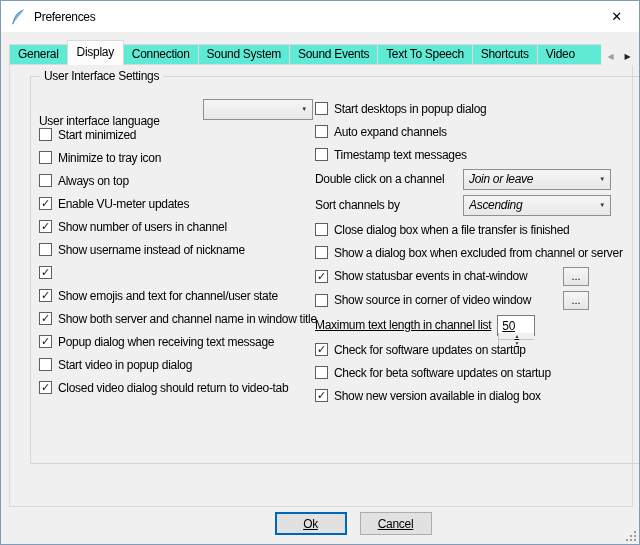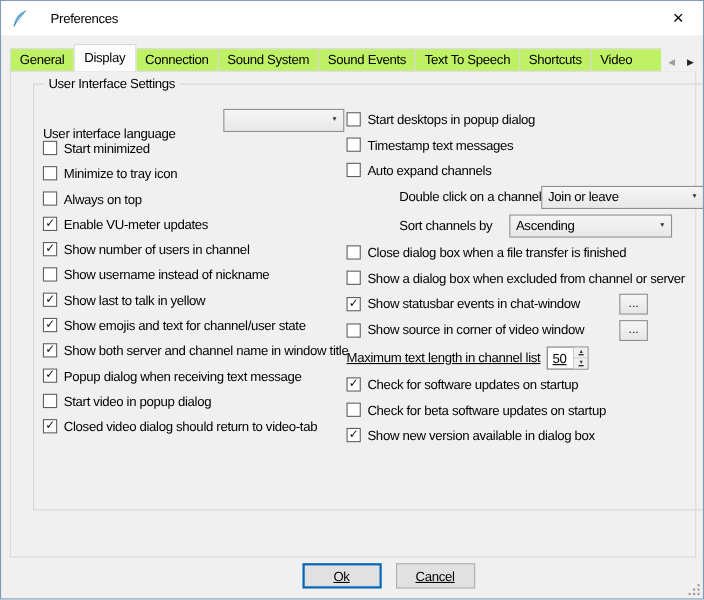--- a/index.html
+++ b/index.html
@@ -14,36 +14,36 @@
     border: 1px solid #7f9db9;
     overflow: hidden;
   }
 
   
   .titlebar {
     position: absolute; top: 0; left: 0; right: 0; height: 31px;
     background: #ffffff; display: flex; align-items: center;
   }
   .title-icon { width: 16px; height: 16px; margin-left: 9px; flex: 0 0 16px; }
-  .title-text { margin-left: 20px; }
+  .title-text { margin-left: 8px; }
   .close-btn {
     margin-left: auto; width: 45px; height: 31px;
     display: flex; align-items: center; justify-content: center;
     font-size: 13px; color: #000; cursor: default;
   }
 
   
   .tab-bar {
     position: absolute; left: 8px; top: 39px; width: 592px; height: 25px;
     display: flex; align-items: flex-end; overflow: hidden;
     white-space: nowrap; z-index: 2;
   }
   .tab {
     flex: 0 0 auto; height: 21px; line-height: 19px; padding: 0 8px;
-    background: #bef264; border: 1px solid #d9d9d9; cursor: default;
+    background: #5eead4; border: 1px solid #d9d9d9; cursor: default;
   }
   .tab + .tab { margin-left: -1px; }
   .tab.selected {
     height: 25px; line-height: 23px; padding: 0 9px;
     background: #fcfcfc; border-bottom: none; position: relative; z-index: 3; margin-top: 21px;
   }
   .tab.truncated { min-width: 110px; }
   .tab-scroll {
     position: absolute; right: 3px; top: 46px; height: 18px;
     display: flex; align-items: center; z-index: 4;
@@ -86,34 +86,34 @@
   .check-row { display: flex; align-items: center; height: 23px; cursor: default; white-space: nowrap; }
   .cb {
     flex: 0 0 13px; width: 13px; height: 13px; margin-right: 6px;
     border: 1px solid #5f5f5f; background: #fff;
     display: flex; align-items: center; justify-content: center;
     font-size: 11px; line-height: 1; font-weight: bold; color: #111;
   }
   .cb-text { overflow: visible; }
 
   .row-combo { display: flex; align-items: center; height: 26px; }
-  .rlabel { flex: 1; white-space: nowrap; margin-left: 48px; }
-  .row-combo .combo { flex: 0 0 148px; }
+  .rlabel { flex: 1; white-space: nowrap; }
+  .row-combo .combo { flex: 0 0 148px; font-style: italic; }
 
   .row-checkmore { height: 24px; }
   .more-btn {
     margin-left: auto; margin-right: 22px; width: 26px; height: 19px;
     border: 1px solid #8f8f8f; background: linear-gradient(#f6f6f6, #e6e6e6);
     font-family: inherit; font-size: 11px; line-height: 13px; text-align: center;
   }
 
   .row-spin { display: flex; align-items: center; height: 26px; text-decoration: underline; }
   .spin {
     margin-left: 6px; width: 38px; height: 21px;
-    border: 1px solid #7a7a7a; background: #fff; display: flex;
+    border: 1px solid #7a7a7a; background: #fff; display: flex; flex-direction: column;
   }
   .spin-val { flex: 1; padding: 3px 0 0 4px; }
   .spin-arrows { flex: 0 0 13px; border-left: 1px solid #c5c5c5; display: flex; flex-direction: column; }
   .spin-up, .spin-down {
     flex: 1; display: flex; align-items: center; justify-content: center;
     font-size: 5px; color: #333; background: #f0f0f0;
   }
   .spin-up { border-bottom: 1px solid #c5c5c5; }
 
   
@@ -202,21 +202,20 @@
           <div class="check-row">
             <span class="cb checked">✓</span>
             <span class="cb-text">Show number of users in channel</span>
           </div>
           <div class="check-row">
             <span class="cb"></span>
             <span class="cb-text">Show username instead of nickname</span>
           </div>
           <div class="check-row">
             <span class="cb checked">✓</span>
-            <span class="cb-text">Show last to talk in yellow</span>
           </div>
           <div class="check-row">
             <span class="cb checked">✓</span>
             <span class="cb-text">Show emojis and text for channel/user state</span>
           </div>
           <div class="check-row">
             <span class="cb checked">✓</span>
             <span class="cb-text">Show both server and channel name in window title</span>
           </div>
           <div class="check-row">
@@ -234,25 +233,25 @@
         </div>
     </div>
 
     <div class="right-col">
         <div class="check-row">
           <span class="cb"></span>
           <span class="cb-text">Start desktops in popup dialog</span>
         </div>
         <div class="check-row">
           <span class="cb"></span>
+          <span class="cb-text">Auto expand channels</span>
+        </div>
+        <div class="check-row">
+          <span class="cb"></span>
           <span class="cb-text">Timestamp text messages</span>
-        </div>
-        <div class="check-row">
-          <span class="cb"></span>
-          <span class="cb-text">Auto expand channels</span>
         </div>
         <div class="row-combo">
           <span class="rlabel">Double click on a channel</span>
           <div class="combo">
             <span class="combo-value">Join or leave</span>
             <span class="arrow">▼</span>
           </div>
         </div>
         <div class="row-combo">
           <span class="rlabel">Sort channels by</span>

